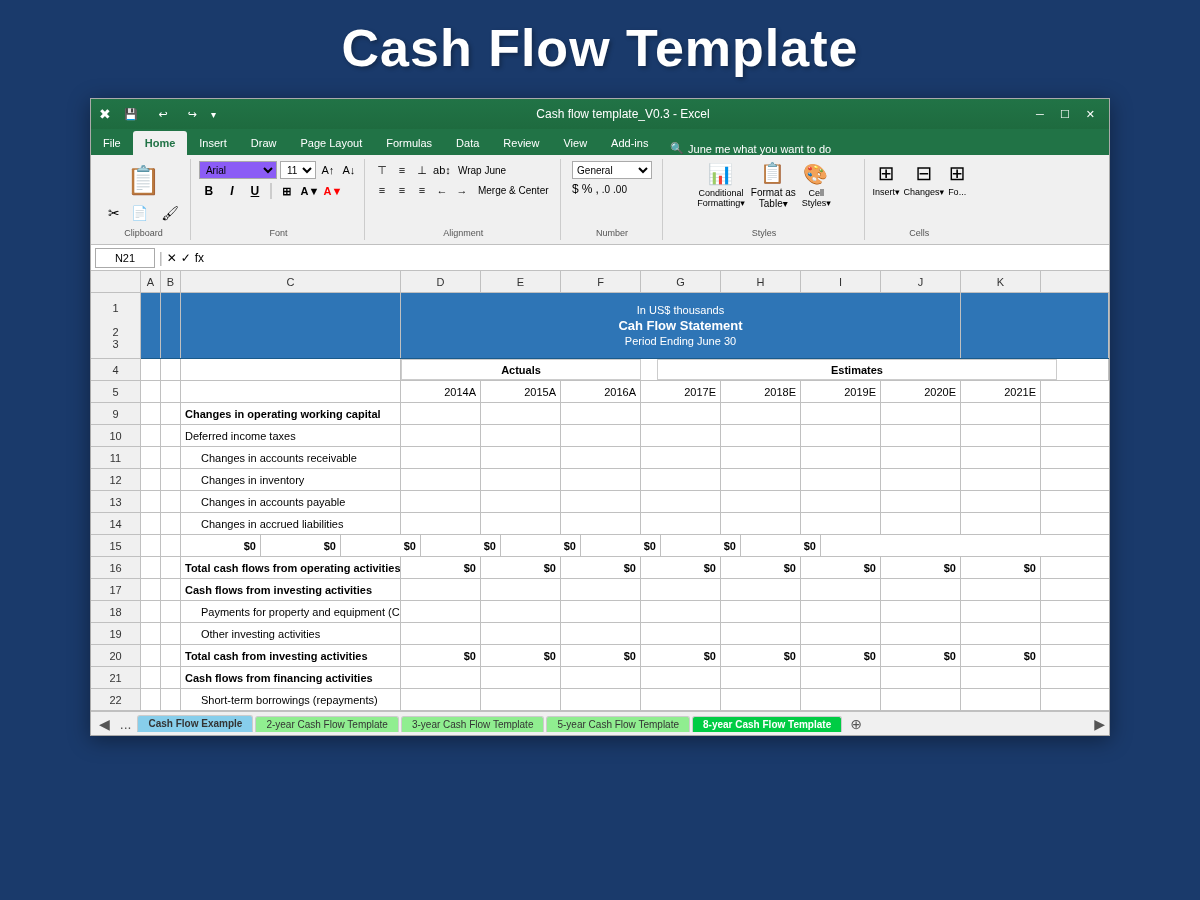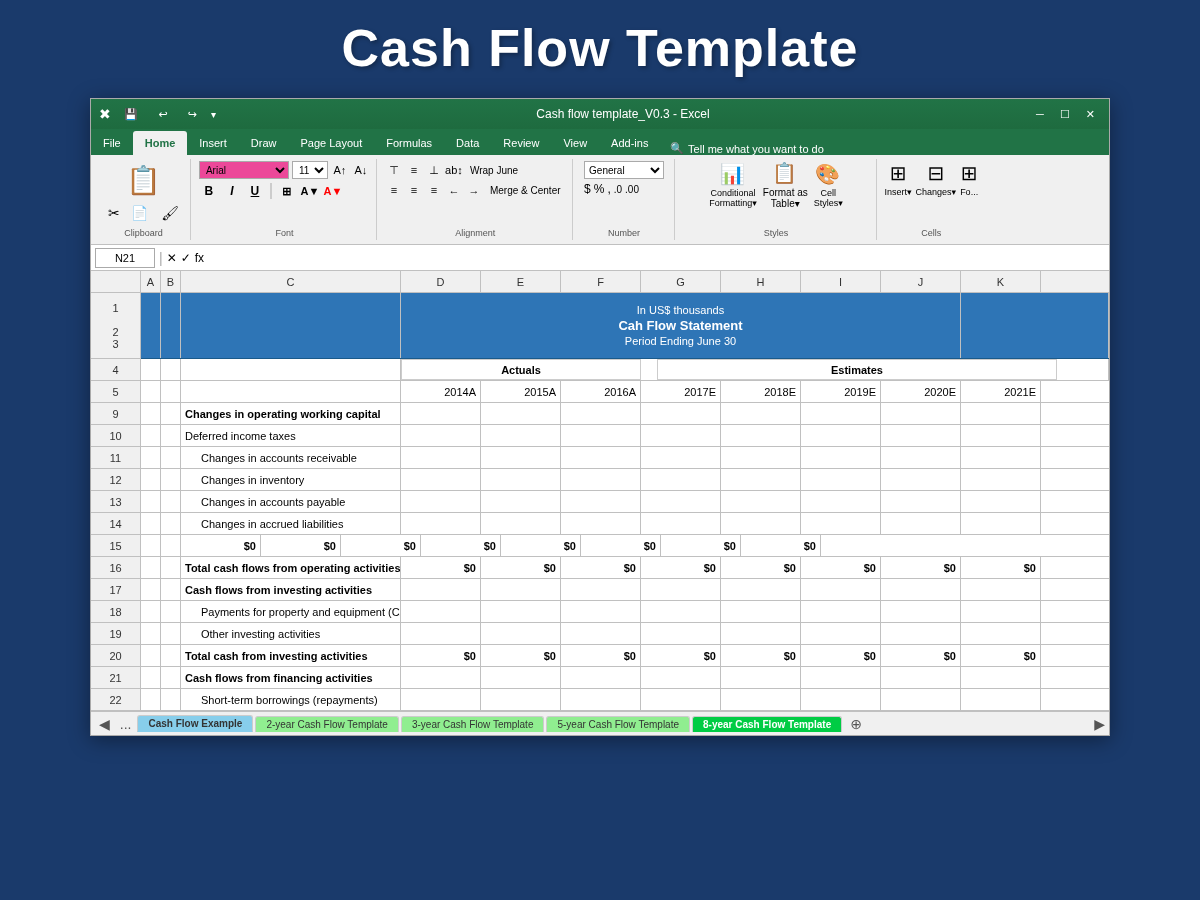--- a/index.html
+++ b/index.html
@@ -121,23 +121,23 @@
       align-items: center;
       gap: 1px;
     }
     .ribbon-btn-icon { font-size: 18px; }
     .font-controls { display: flex; flex-direction: column; gap: 2px; }
     .font-row { display: flex; align-items: center; gap: 3px; }
     .font-select {
       font-size: 10px;
       height: 18px;
       border: 1px solid #aaa;
-      background: #ec4899;
+      background: #8b5cf6;
       padding: 0 2px;
-      width: 90px;
+      width: 78px;
     }
     .font-size-select {
       font-size: 10px;
       height: 18px;
       border: 1px solid #aaa;
       background: white;
       padding: 0 2px;
       width: 36px;
     }
     .small-btn {
@@ -341,21 +341,21 @@
     <button class="ribbon-tab">Insert</button>
     <button class="ribbon-tab">Draw</button>
     <button class="ribbon-tab">Page Layout</button>
     <button class="ribbon-tab">Formulas</button>
     <button class="ribbon-tab">Data</button>
     <button class="ribbon-tab">Review</button>
     <button class="ribbon-tab">View</button>
     <button class="ribbon-tab">Add-ins</button>
     <span style="font-size:11px;color:white;margin-left:10px;display:flex;align-items:center;gap:4px;">
       <span>🔍</span>
-      <span>Tell me what you want to do</span>
+      <span>June me what you want to do</span>
     </span>
   </div>
 
   <div class="ribbon-toolbar">
 
     <div class="ribbon-group" style="min-width:80px;">
       <div class="ribbon-group-content">
         <div style="display:flex;flex-direction:column;align-items:center;gap:2px;">
           <button class="ribbon-btn" style="flex-direction:row;gap:2px;">
             <span class="ribbon-btn-icon" style="font-size:28px;">📋</span>

